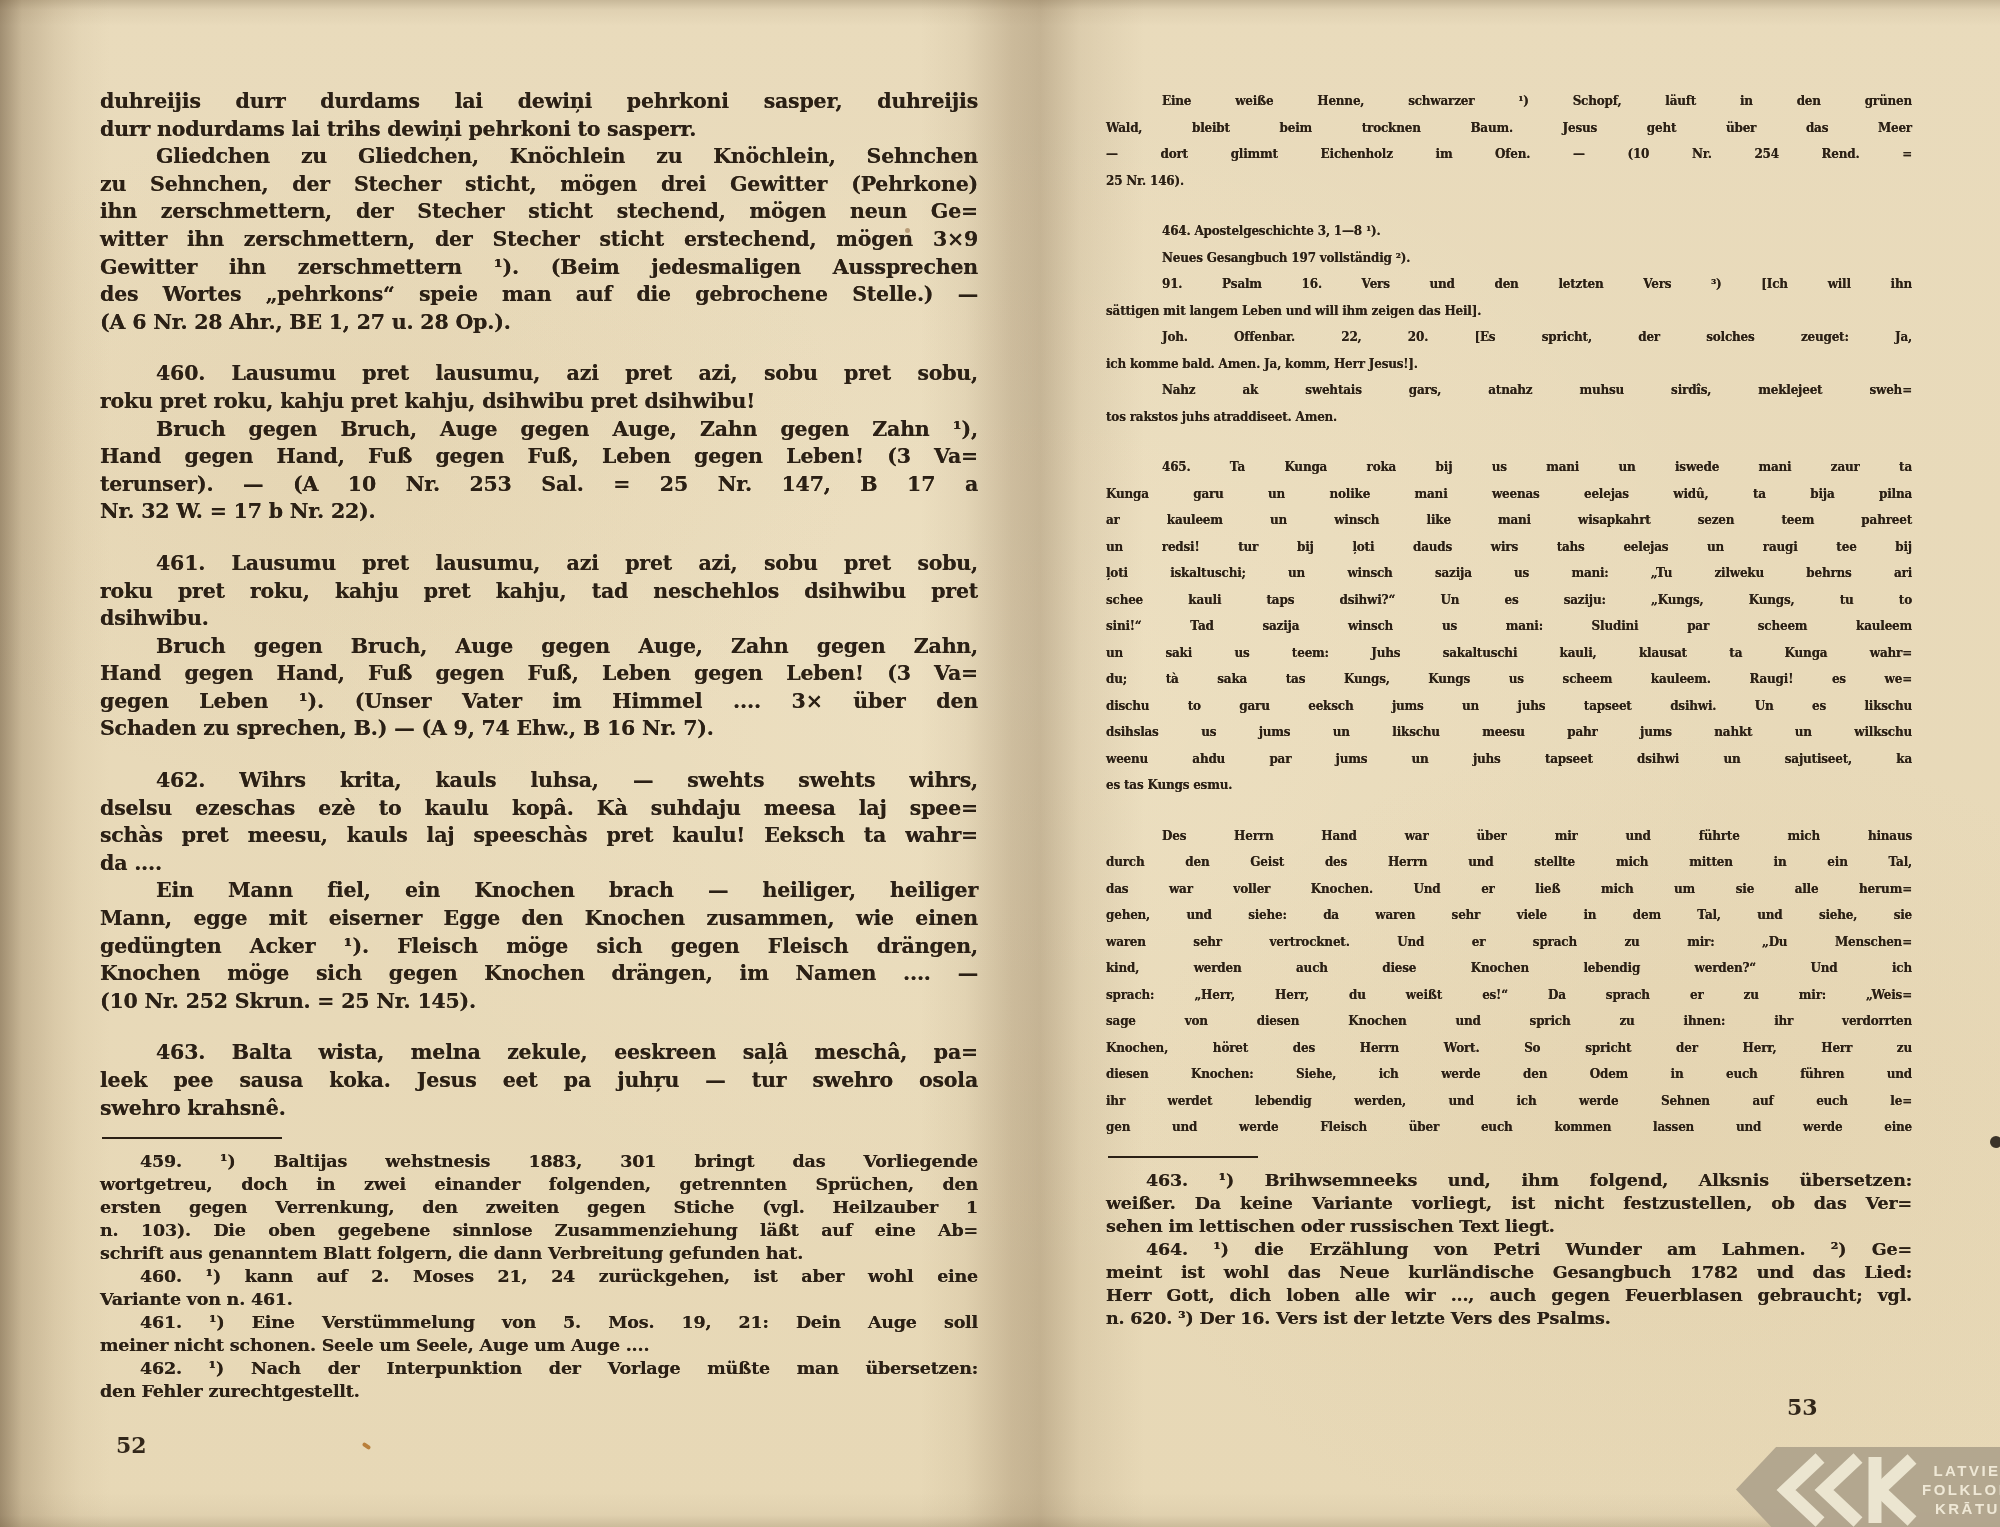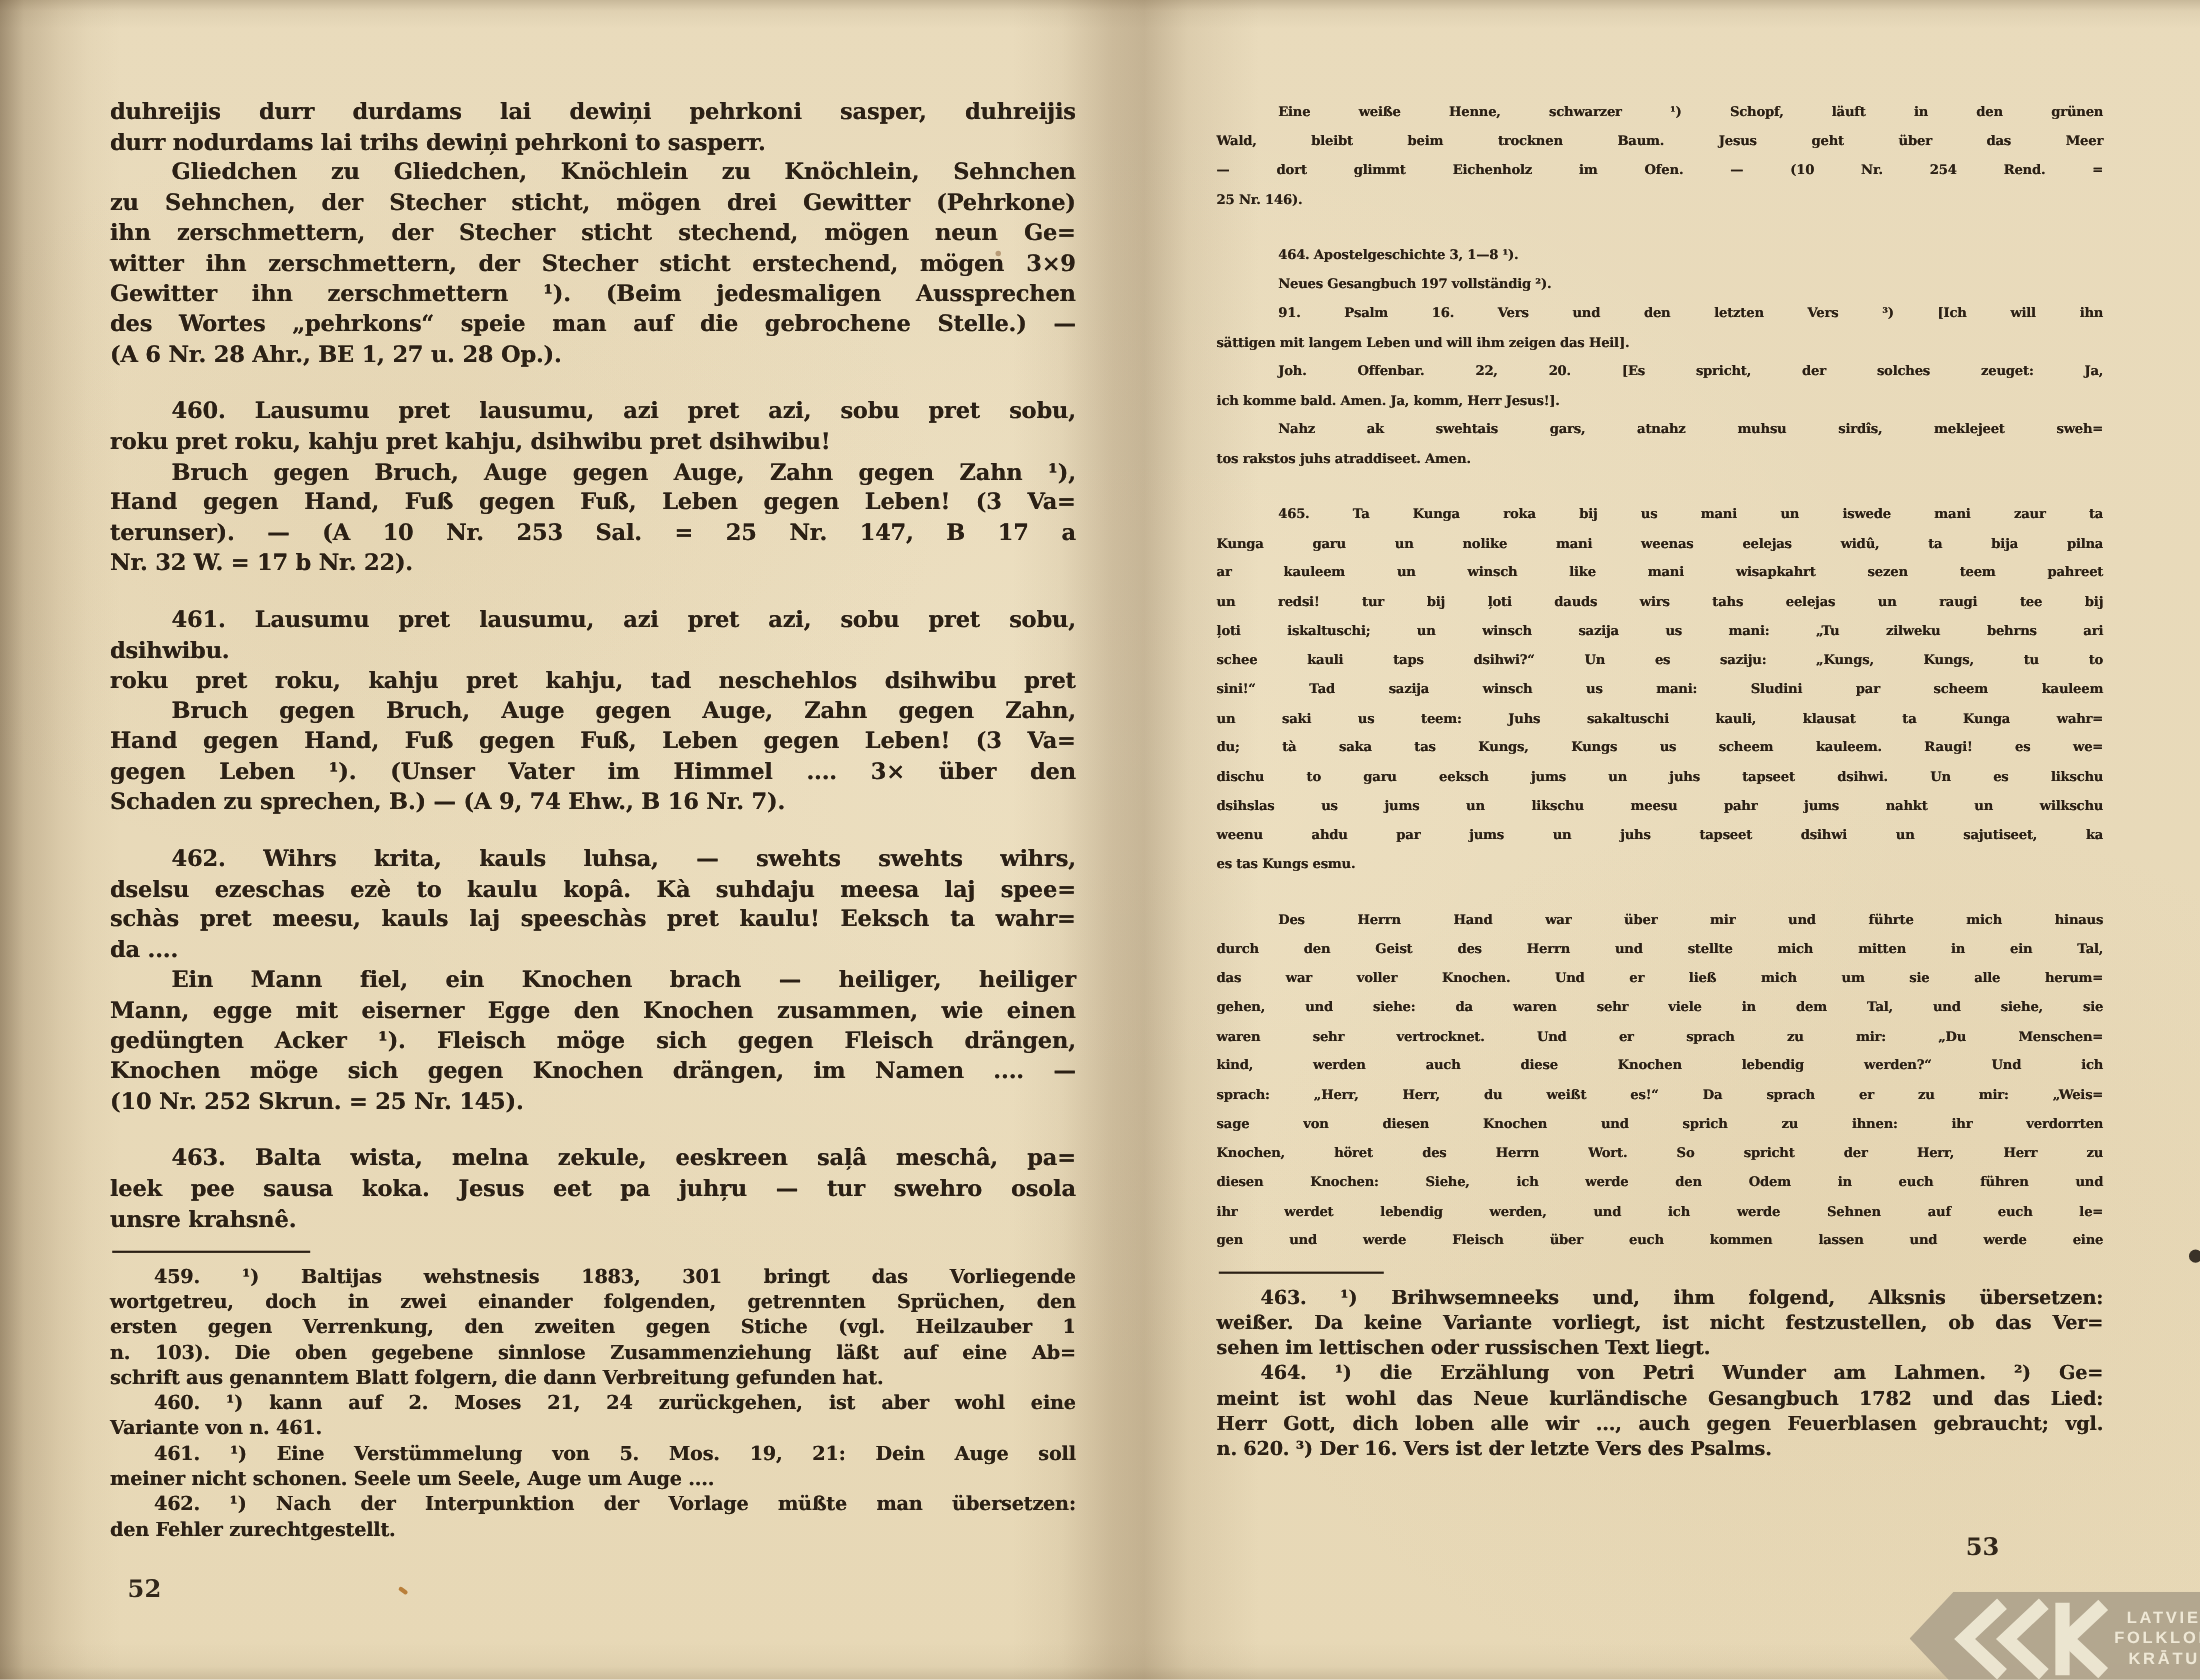--- a/index.html
+++ b/index.html
@@ -107,22 +107,22 @@
           <div class="line last">roku pret roku, kahju pret kahju, dsihwibu pret dsihwibu!</div>
         </div>
         <div class="para indent">
           <div class="line first">Bruch gegen Bruch, Auge gegen Auge, Zahn gegen Zahn ¹),</div>
           <div class="line">Hand gegen Hand, Fuß gegen Fuß, Leben gegen Leben! (3 Va=</div>
           <div class="line">terunser). — (A 10 Nr. 253 Sal. = 25 Nr. 147,  B 17 a</div>
           <div class="line last">Nr. 32 W. = 17 b Nr. 22).</div>
         </div>
         <div class="para gap indent">
           <div class="line first">461.  Lausumu pret lausumu, azi pret azi, sobu pret sobu,</div>
+          <div class="line">roku pret roku, kahju pret kahju, tad neschehlos dsihwibu pret</div>
           <div class="line last">dsihwibu.</div>
-          <div class="line">roku pret roku, kahju pret kahju, tad neschehlos dsihwibu pret</div>
         </div>
         <div class="para indent">
           <div class="line first">Bruch gegen Bruch, Auge gegen Auge, Zahn gegen Zahn,</div>
           <div class="line">Hand gegen Hand, Fuß gegen Fuß, Leben gegen Leben! (3 Va=</div>
           <div class="line">gegen Leben ¹). (Unser Vater im Himmel ....  3× über den</div>
           <div class="line last">Schaden zu sprechen, B.) — (A 9, 74 Ehw., B 16 Nr. 7).</div>
         </div>
         <div class="para gap indent">
           <div class="line first">462.  Wihrs krita, kauls luhsa, — swehts swehts wihrs,</div>
           <div class="line">dselsu ezeschas ezè to kaulu kopâ. Kà suhdaju meesa laj spee=</div>
@@ -132,21 +132,21 @@
         <div class="para indent">
           <div class="line first">Ein Mann fiel, ein Knochen brach — heiliger, heiliger</div>
           <div class="line">Mann, egge mit eiserner Egge den Knochen zusammen, wie einen</div>
           <div class="line">gedüngten Acker ¹). Fleisch möge sich gegen Fleisch drängen,</div>
           <div class="line">Knochen möge sich gegen Knochen drängen, im Namen .... —</div>
           <div class="line last">(10 Nr. 252 Skrun. = 25 Nr. 145).</div>
         </div>
         <div class="para gap indent">
           <div class="line first">463.  Balta wista, melna zekule, eeskreen saļâ meschâ, pa=</div>
           <div class="line">leek pee sausa koka. Jesus eet pa juhŗu — tur swehro osola</div>
-          <div class="line last">unsre krahsnê.</div>
+          <div class="line last">swehro krahsnê.</div>
         </div>
       </div>
     <hr class="fn-rule">
     <div class="footnotes">
         <div class="para indent">
           <div class="line first">459.  ¹)  Baltijas wehstnesis 1883, 301 bringt das Vorliegende</div>
           <div class="line">wortgetreu, doch in zwei einander folgenden, getrennten Sprüchen, den</div>
           <div class="line">ersten gegen Verrenkung, den zweiten gegen Stiche (vgl. Heilzauber 1</div>
           <div class="line">n. 103). Die oben gegebene sinnlose Zusammenziehung läßt auf eine Ab=</div>
           <div class="line last">schrift aus genanntem Blatt folgern, die dann Verbreitung gefunden hat.</div>

